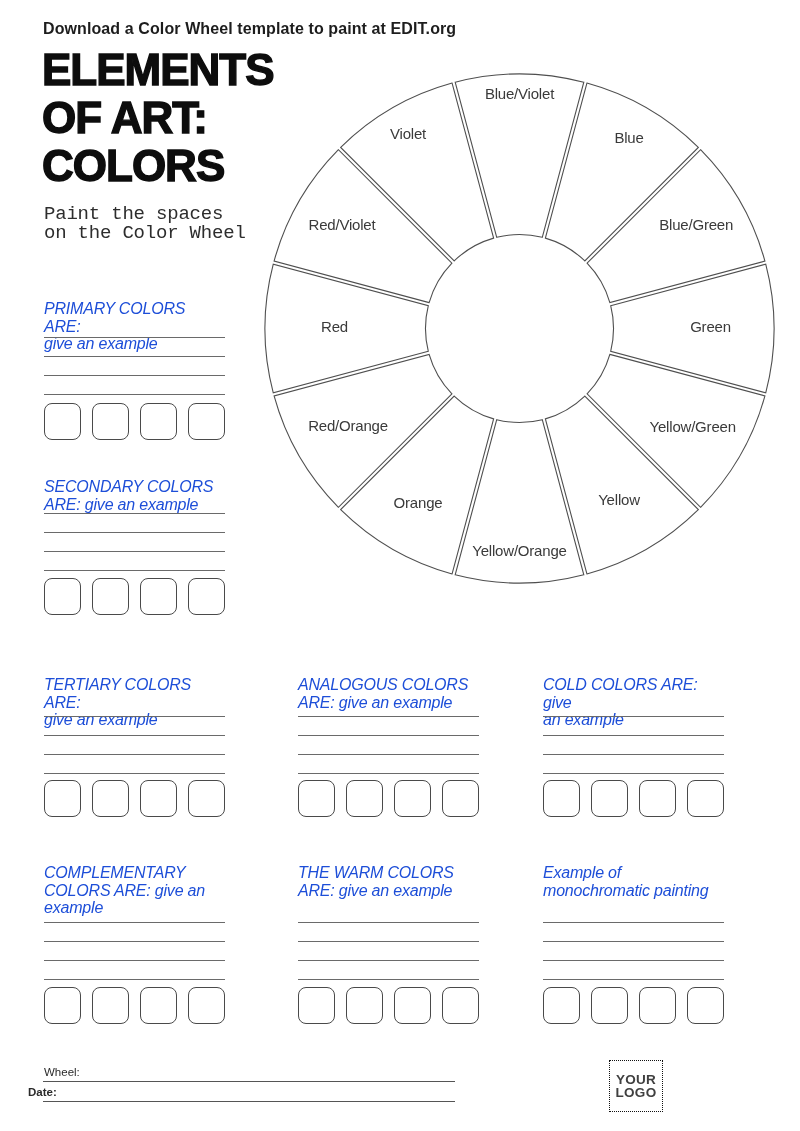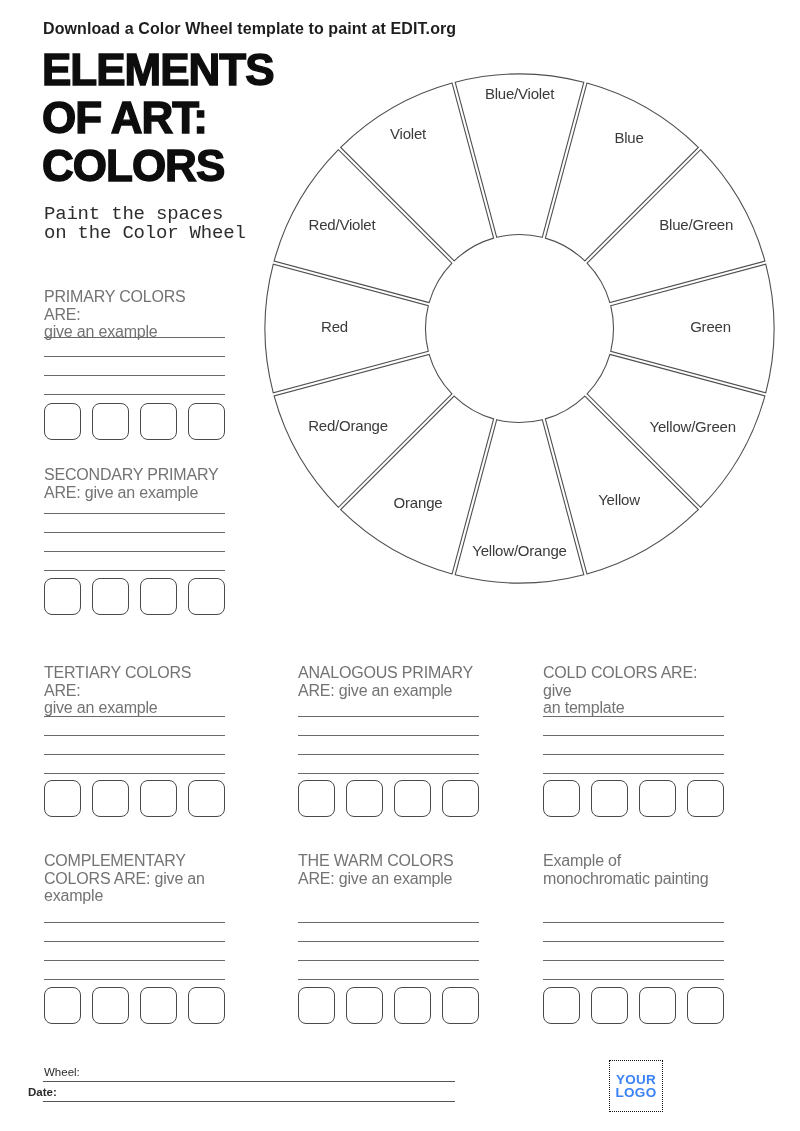--- a/index.html
+++ b/index.html
@@ -24,43 +24,43 @@
     -webkit-text-stroke:1.4px #0d0d0d;
     white-space:pre-line;
   }
   .intro-text{
     left:44px;top:205px;
     font-size:19px;line-height:18.5px;color:#2d2d2d;
     white-space:pre-line;letter-spacing:-0.2px;font-family:Liberation Mono, monospace;
   }
   .sec{width:181px;}
   .sec-heading{
-    position:absolute;left:0;top:4px;
-    font-size:16px;line-height:17.5px;color:#737373;
-    letter-spacing:-0.2px;white-space:pre-line;
+    position:absolute;left:0;top:16px;
+    font-size:16px;line-height:17.5px;color:#1d4ed8;
+    letter-spacing:-0.2px;white-space:pre-line;font-style:italic;
   }
   .sec-lines{position:absolute;left:0;width:181px;}
   .write-line{height:18px;border-bottom:1px solid #6a6a6a;}
   .sec-boxes{position:absolute;left:0;width:181px;display:flex;gap:11px;}
   .swatch{
     width:37px;height:37px;box-sizing:border-box;
     border:1.5px solid #4a4a4a;border-radius:8px;background:#fff;
   }
   .wheel-svg{left:259px;top:68px;}
   .wheel-svg text{
     font-family:"Liberation Sans", sans-serif;
     font-size:15px;fill:#3a3a3a;letter-spacing:-0.2px;
   }
   .footer-label{font-size:11.5px;color:#2b2b2b;}
   .footer-line{height:0;border-bottom:1px solid #555;}
   .logo-box{
     left:609px;top:1060px;width:54px;height:52px;box-sizing:border-box;
     border:1.5px dotted #111;
     display:flex;align-items:center;justify-content:center;text-align:center;
-    font-size:13.5px;line-height:13.5px;font-weight:bold;color:#3b82f6;
+    font-size:13.5px;line-height:13.5px;font-weight:bold;color:#404040;
     letter-spacing:0.3px;white-space:pre-line;
   }
 </style>
 </head>
 <body>
 
 <div class="page">
 
   <div class="abs header-note">Download a Color Wheel template to paint at EDIT.org</div>
 
@@ -109,21 +109,21 @@
       </div>
     <div class="sec-boxes" style="top:119px;">
         <div class="swatch"></div>
         <div class="swatch"></div>
         <div class="swatch"></div>
         <div class="swatch"></div>
       </div>
   </div>
 
   <div class="abs sec" style="left:44px;top:462px;">
-    <div class="sec-heading">SECONDARY PRIMARY
+    <div class="sec-heading">SECONDARY COLORS
 ARE: give an example</div>
     <div class="sec-lines" style="top:33px;">
         <div class="write-line"></div>
         <div class="write-line"></div>
         <div class="write-line"></div>
         <div class="write-line"></div>
       </div>
     <div class="sec-boxes" style="top:116px;">
         <div class="swatch"></div>
         <div class="swatch"></div>
@@ -143,39 +143,39 @@
       </div>
     <div class="sec-boxes" style="top:120px;">
         <div class="swatch"></div>
         <div class="swatch"></div>
         <div class="swatch"></div>
         <div class="swatch"></div>
       </div>
   </div>
 
   <div class="abs sec" style="left:298px;top:660px;">
-    <div class="sec-heading">ANALOGOUS PRIMARY
+    <div class="sec-heading">ANALOGOUS COLORS
 ARE: give an example</div>
     <div class="sec-lines" style="top:38px;">
         <div class="write-line"></div>
         <div class="write-line"></div>
         <div class="write-line"></div>
         <div class="write-line"></div>
       </div>
     <div class="sec-boxes" style="top:120px;">
         <div class="swatch"></div>
         <div class="swatch"></div>
         <div class="swatch"></div>
         <div class="swatch"></div>
       </div>
   </div>
 
   <div class="abs sec" style="left:543px;top:660px;">
     <div class="sec-heading">COLD COLORS ARE: give
-an template</div>
+an example</div>
     <div class="sec-lines" style="top:38px;">
         <div class="write-line"></div>
         <div class="write-line"></div>
         <div class="write-line"></div>
         <div class="write-line"></div>
       </div>
     <div class="sec-boxes" style="top:120px;">
         <div class="swatch"></div>
         <div class="swatch"></div>
         <div class="swatch"></div>

